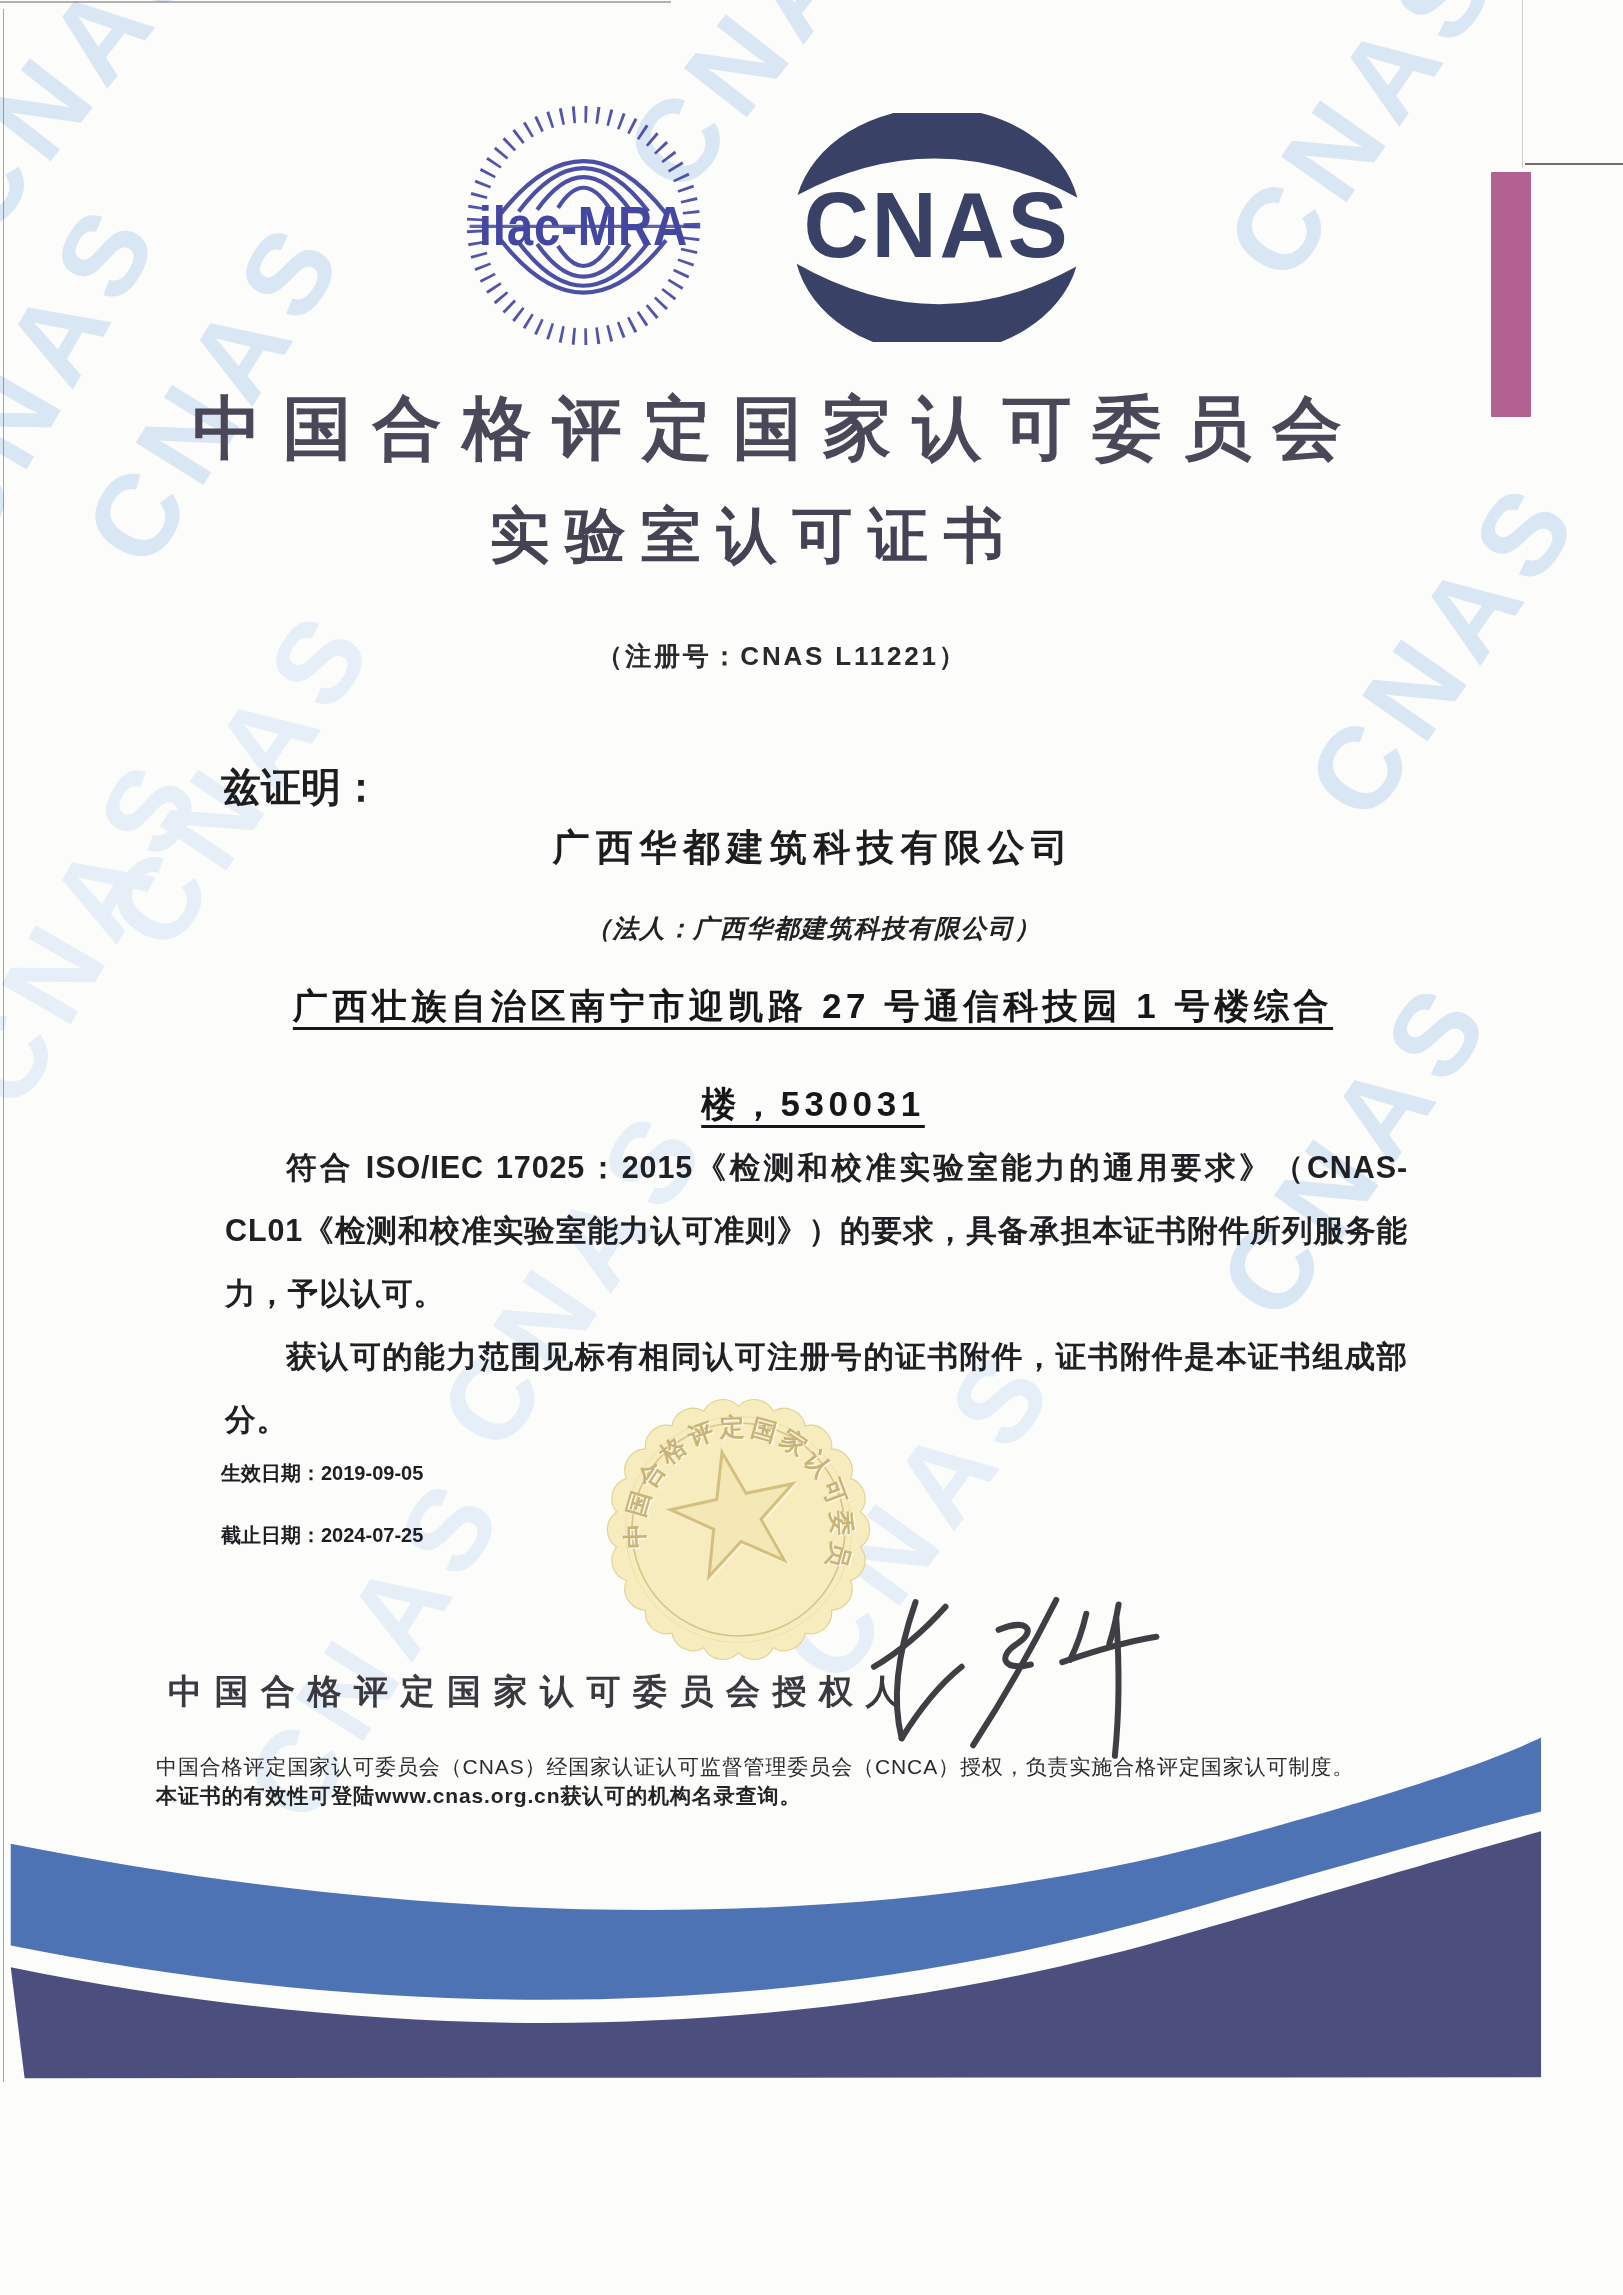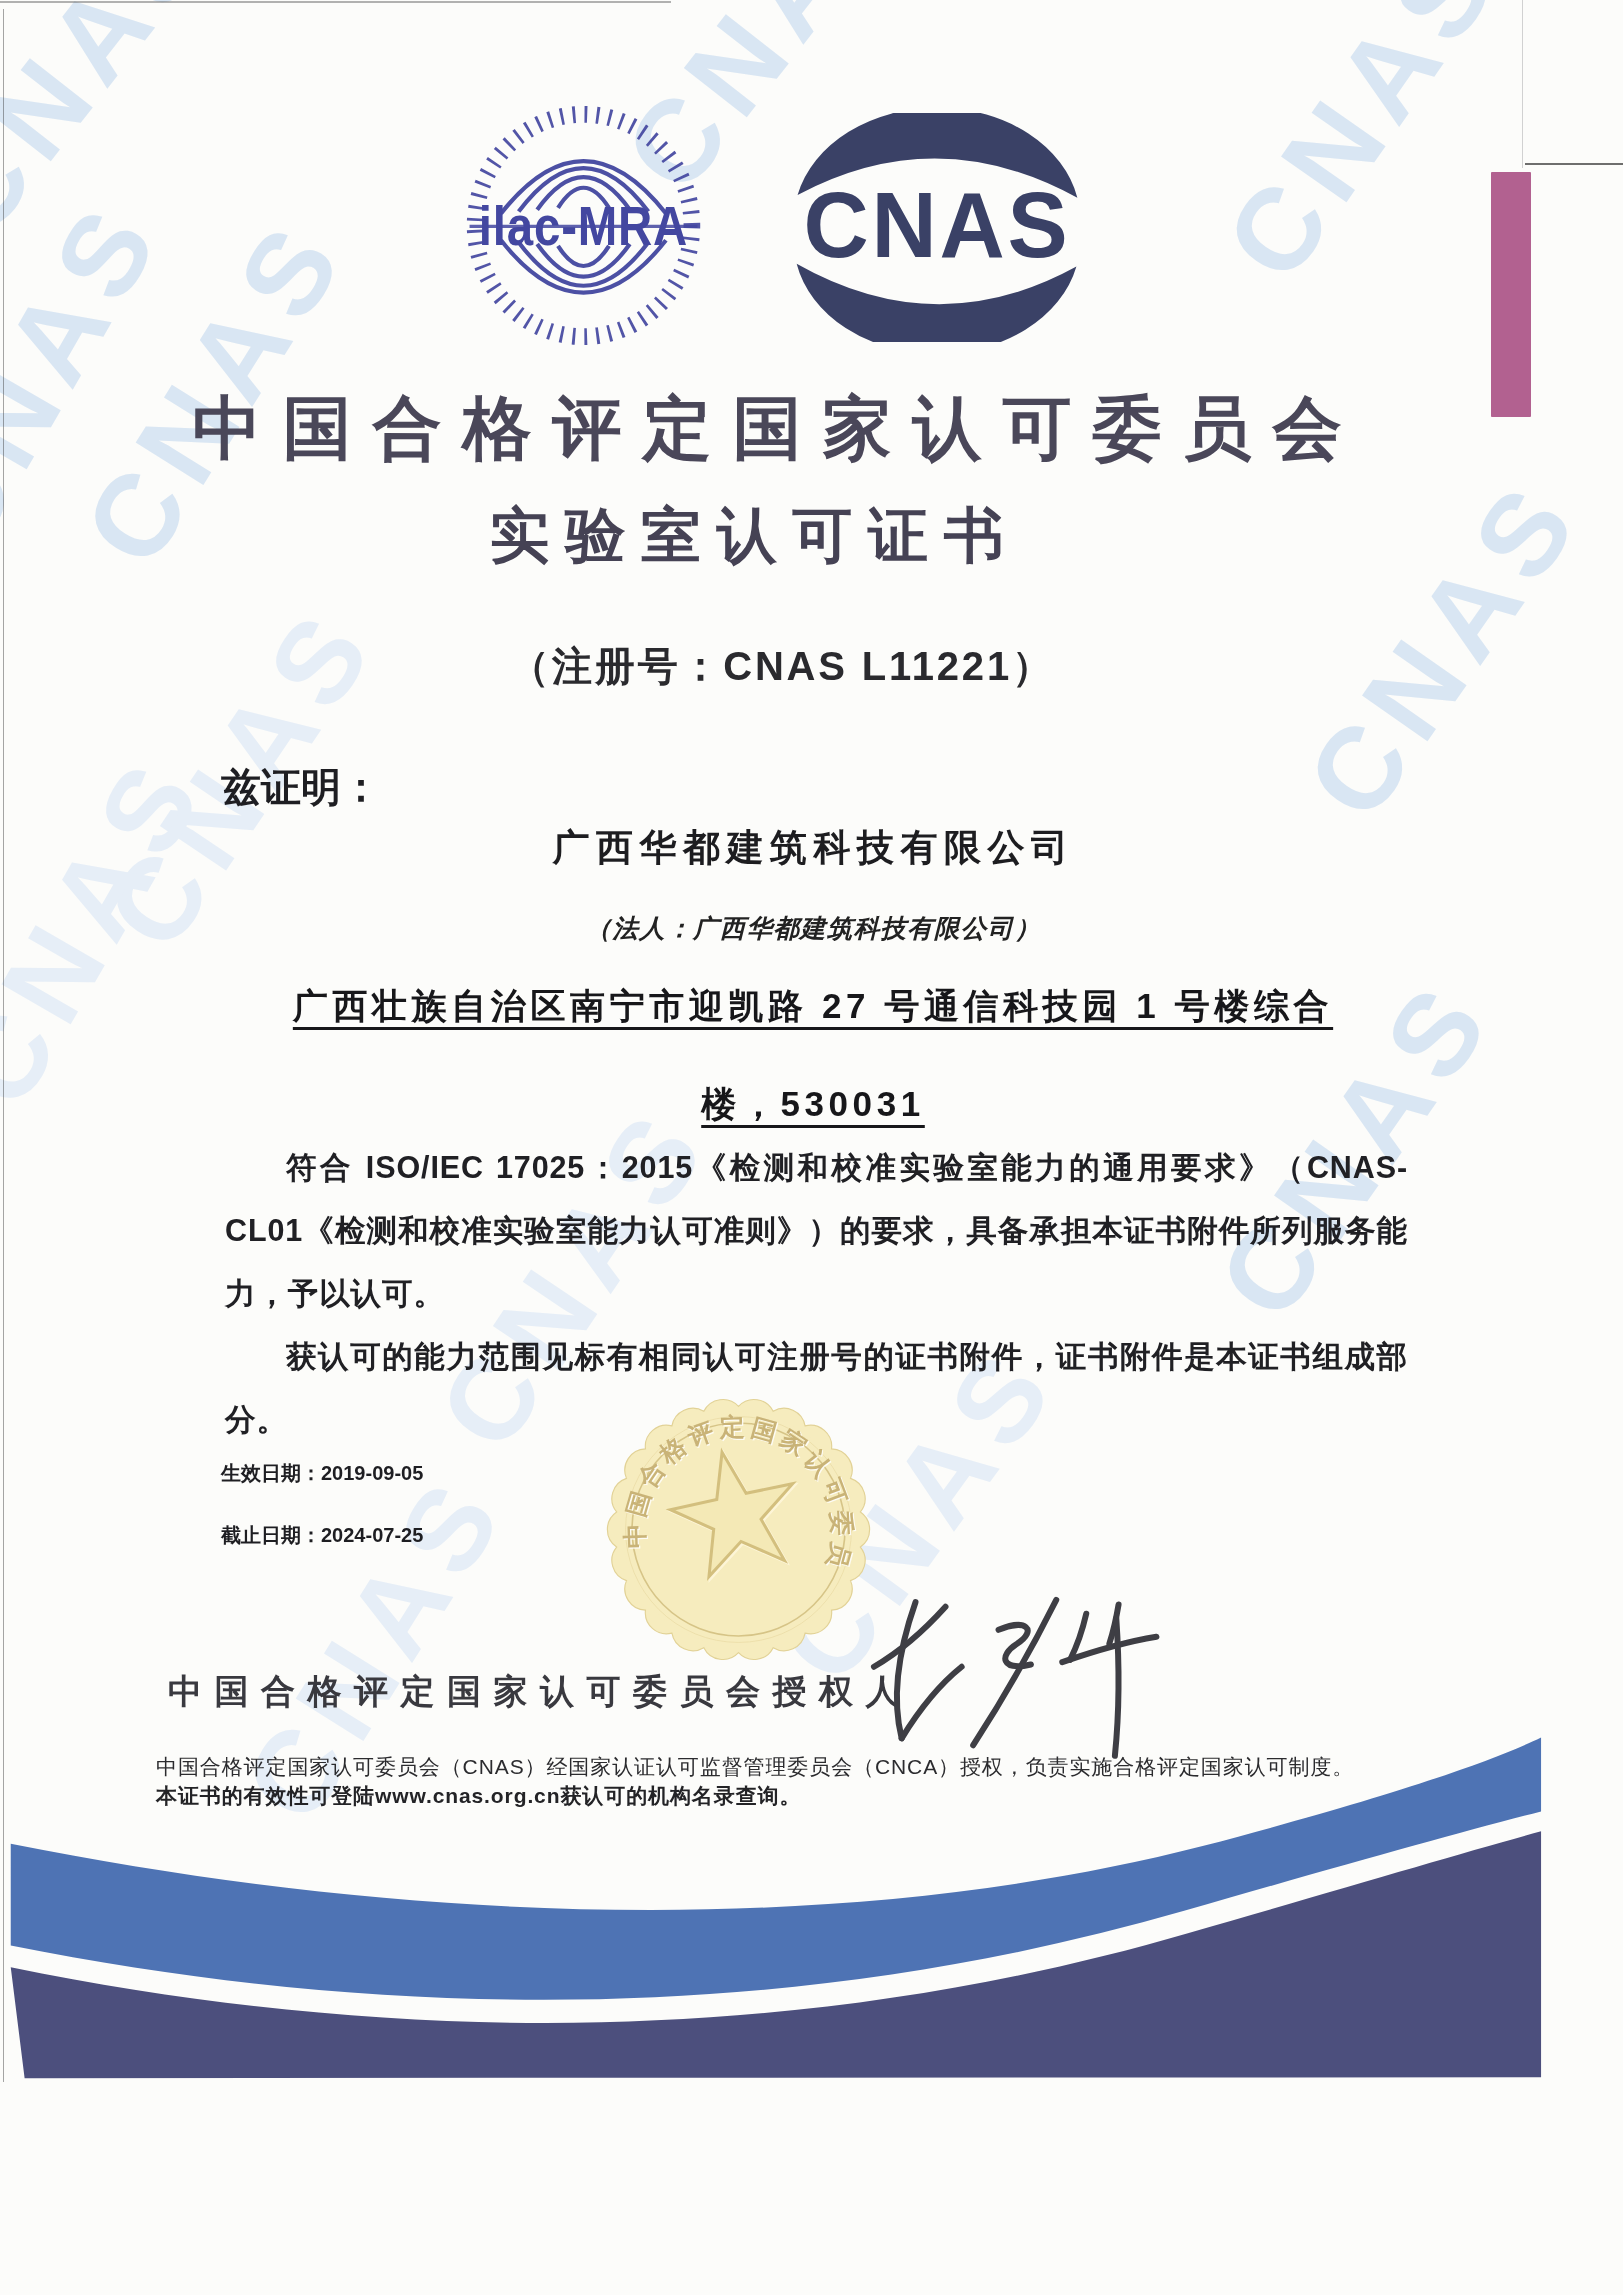--- a/index.html
+++ b/index.html
@@ -21,21 +21,21 @@
   .center{text-align:center;}
   .org-title{
     left:162px; top:383px; width:1231px; font-size:69px; font-weight:700;
     letter-spacing:21px; color:#4a4759; white-space:nowrap;
   }
   .cert-title{
     left:162px; top:496px; width:1185px; font-size:60px; font-weight:700;
     letter-spacing:15.7px; color:#454254; white-space:nowrap;
   }
   .reg-line{
-    left:162px; top:639px; width:1240px; font-size:40px; font-weight:700;
+    left:162px; top:639px; width:1240px; font-size:26px; font-weight:700;
     letter-spacing:2.8px; color:#2a2a2e; white-space:nowrap;
   }
   .certify{left:221px; top:760px; font-size:40px; font-weight:600;}
   .company{
     left:221px; top:823px; width:1185px; font-size:37px; font-weight:800;
     letter-spacing:6.5px; color:#1d1d20;
   }
   .legal{
     left:221px; top:912px; width:1185px; font-size:25.4px; font-weight:700;
     font-style:italic; letter-spacing:1.4px; color:#222;

